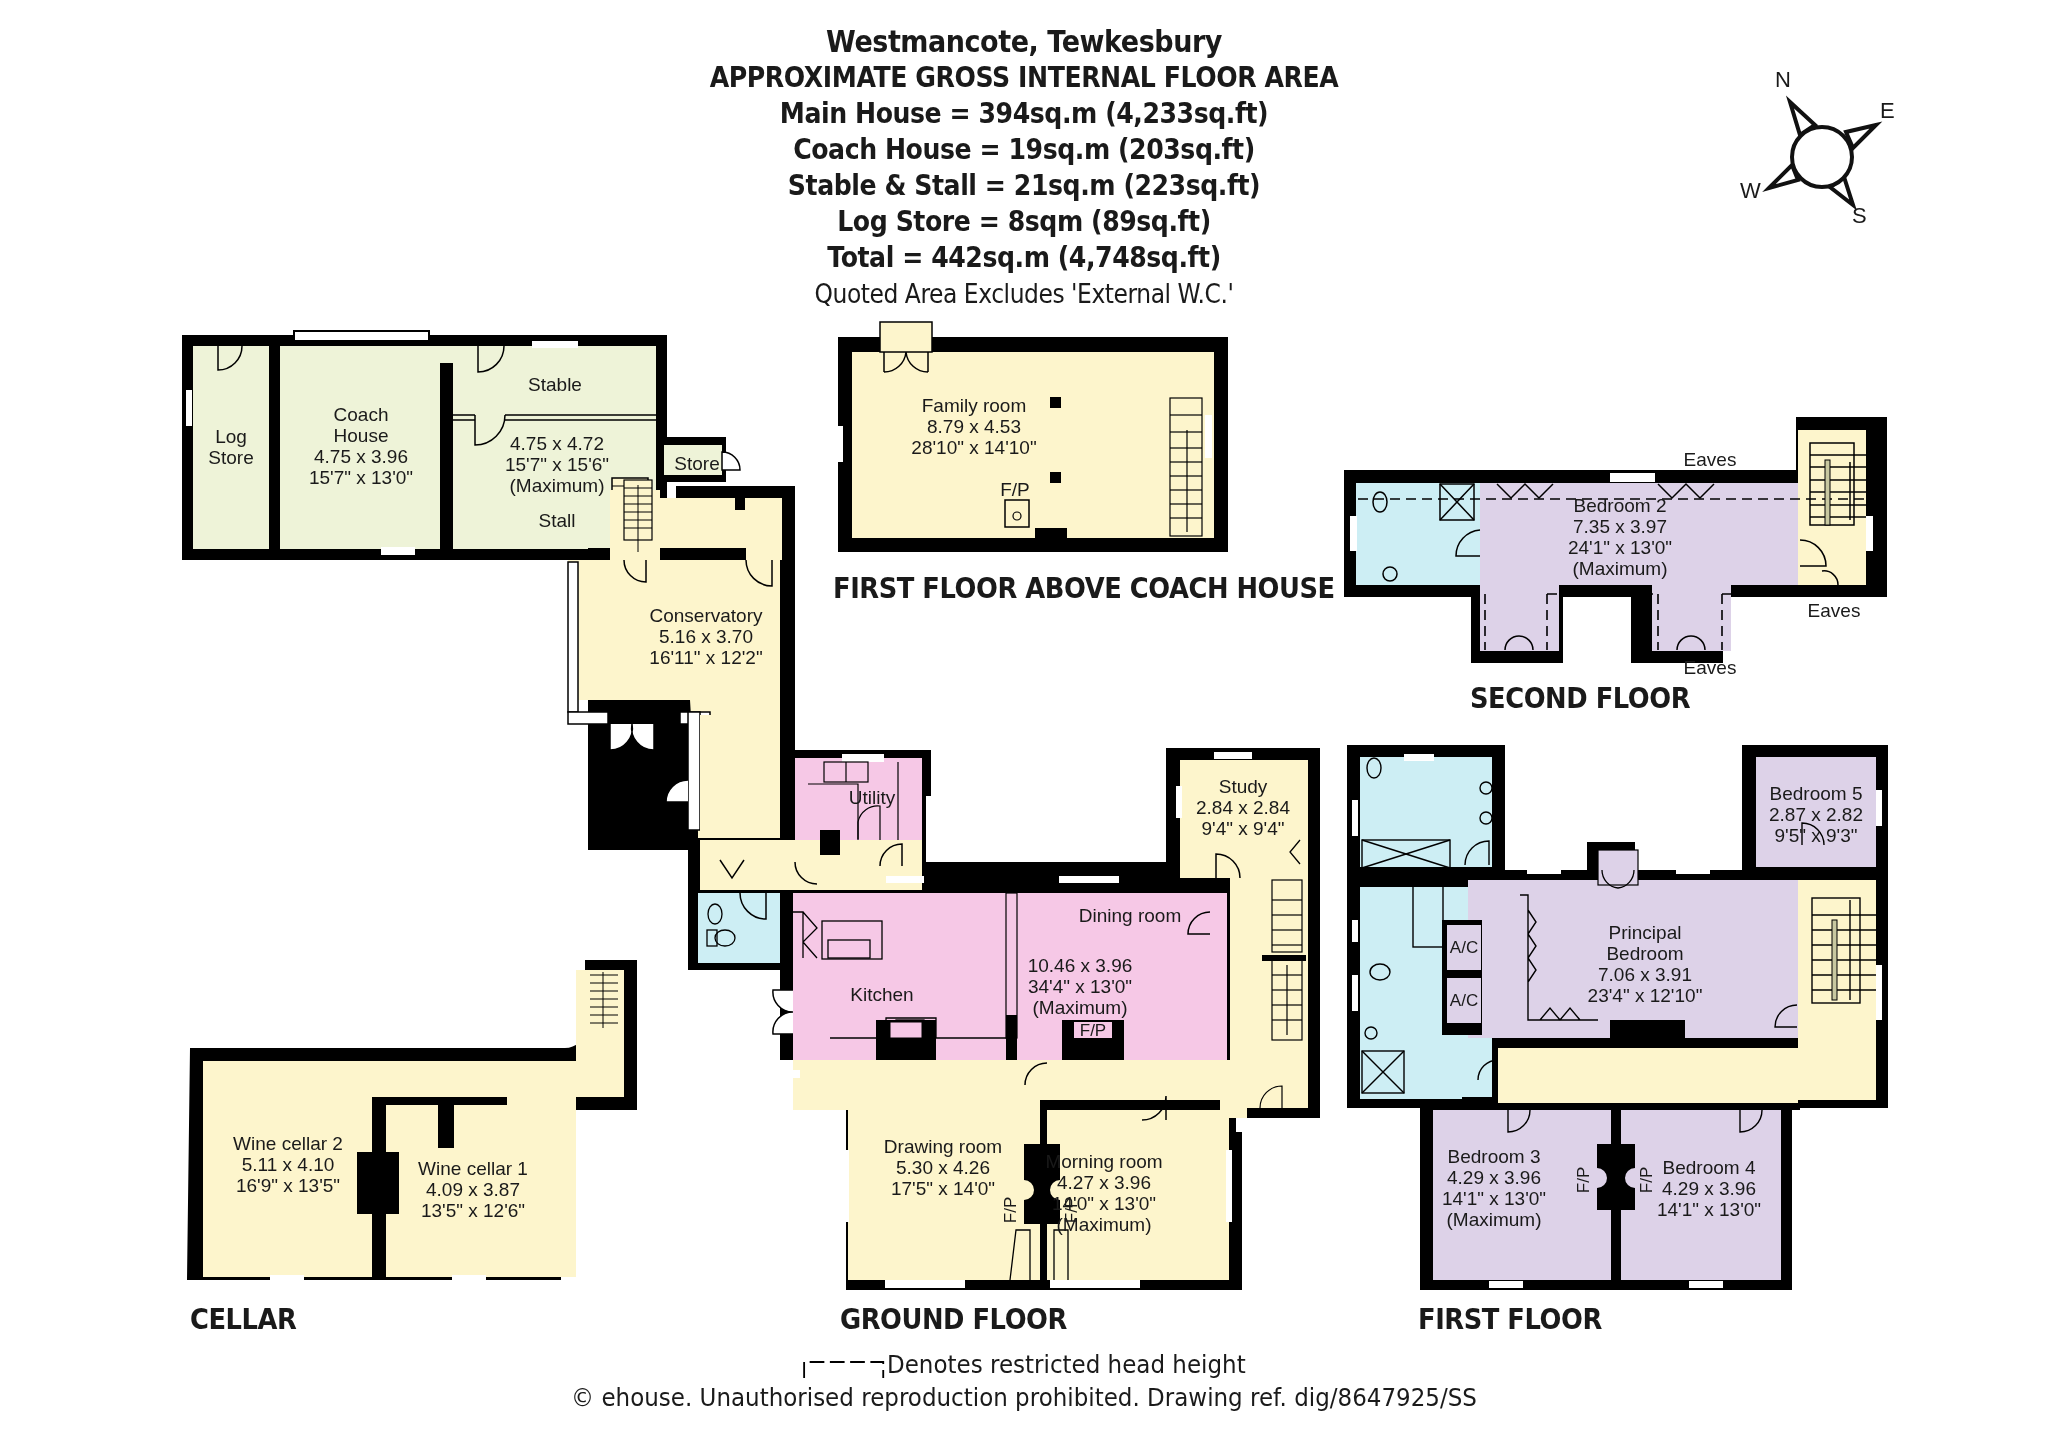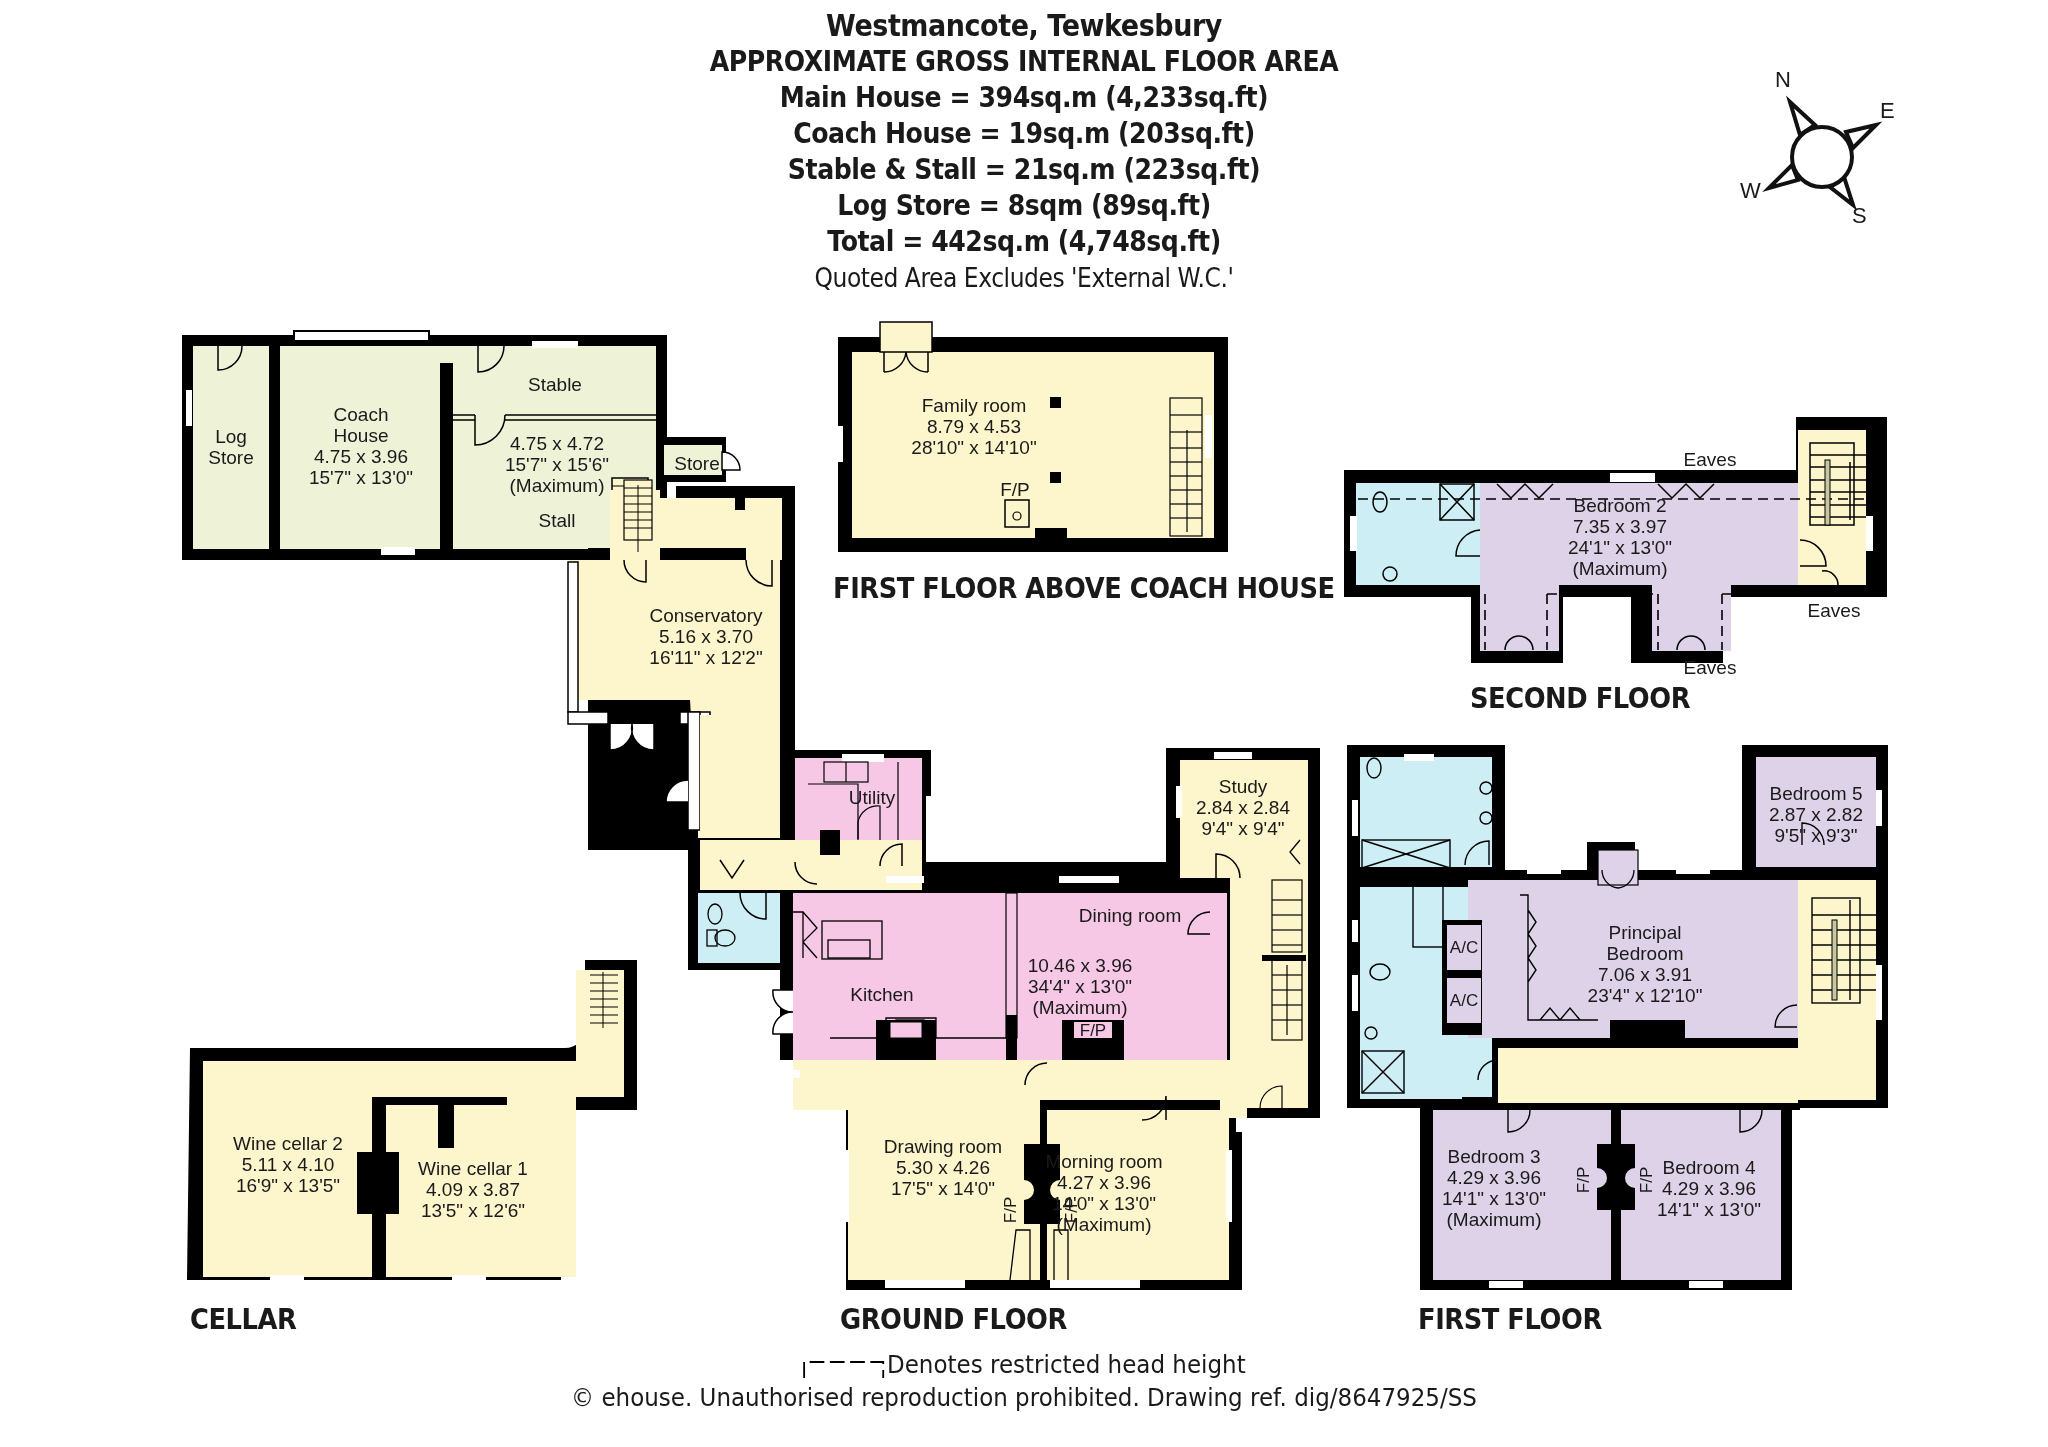--- a/index.html
+++ b/index.html
@@ -1,17 +1,17 @@
 <!DOCTYPE html>
 <html><head>
 <meta charset="utf-8">
 <style>
   html,body{margin:0;padding:0;background:#ffffff;}
   body{width:2048px;height:1447px;position:relative;overflow:hidden;font-family:"Liberation Sans",sans-serif;color:#1a1a1a;}
-  .header{position:absolute;left:0;top:8px;width:2048px;text-align:center;}
+  .header{position:absolute;left:0;top:24px;width:2048px;text-align:center;}
   .header .l{font-family:"DejaVu Sans",sans-serif;font-weight:bold;font-size:28px;line-height:36px;letter-spacing:-0.5px;transform:scaleX(0.9);}
   .header .l.title{font-size:30px;}
   .header .l.note{font-weight:normal;font-size:26px;}
   .floor-label{position:absolute;font-family:"DejaVu Sans",sans-serif;font-weight:bold;font-size:28px;letter-spacing:-0.5px;transform-origin:left top;transform:scaleX(0.92);}
   svg.plan{position:absolute;left:0;top:0;}
   .rt{font-family:"Liberation Sans",sans-serif;font-size:19px;fill:#1a1a1a;}
   .footer{position:absolute;left:0;width:2048px;text-align:center;font-family:"DejaVu Sans",sans-serif;font-size:25px;transform:scaleX(0.92);}
   .legend-box{display:inline-block;width:90px;height:18px;vertical-align:middle;position:relative;margin-right:2px;}
   .compass{position:absolute;left:1720px;top:60px;width:220px;height:190px;}
   .compass span{position:absolute;font-family:"Liberation Sans",sans-serif;font-size:22px;}

